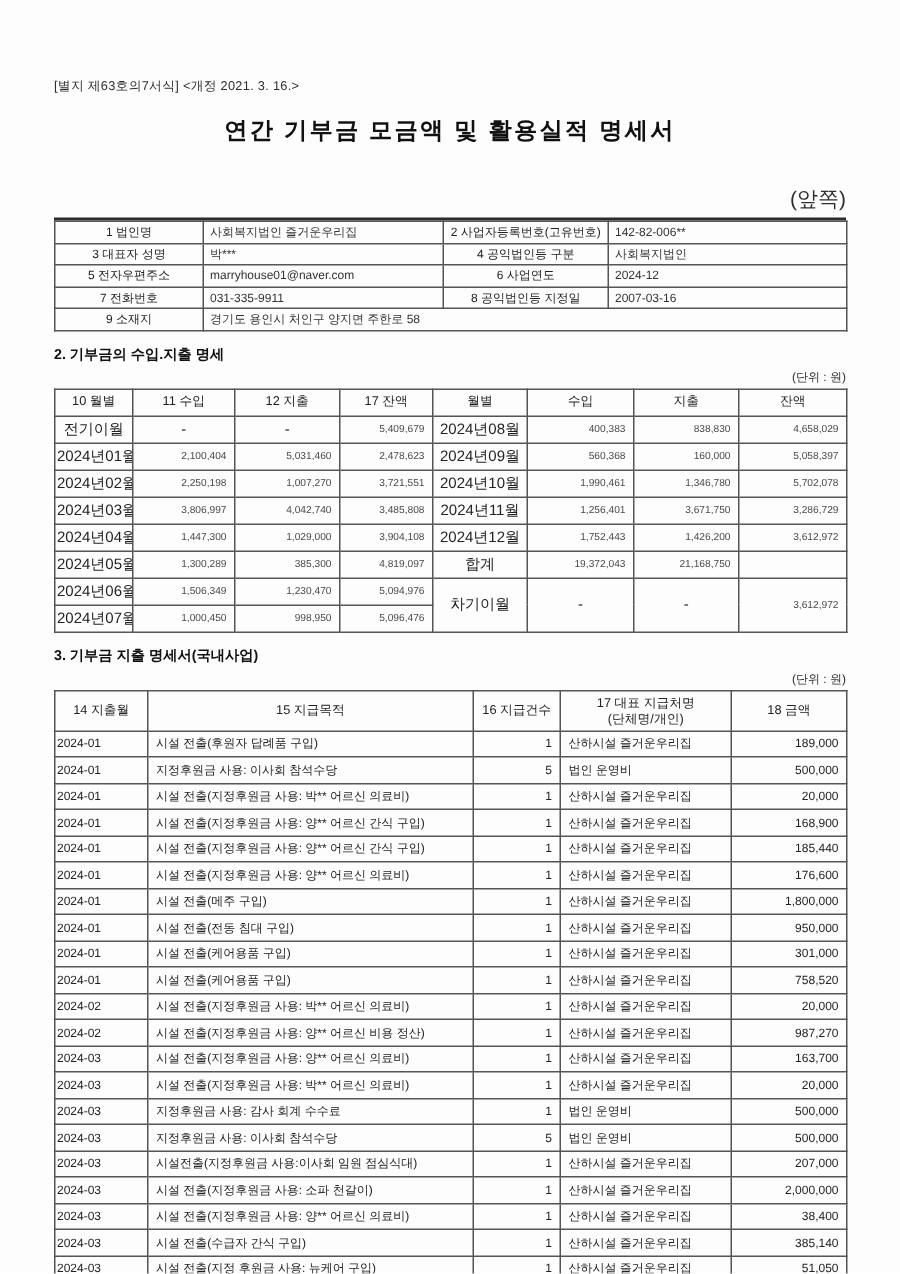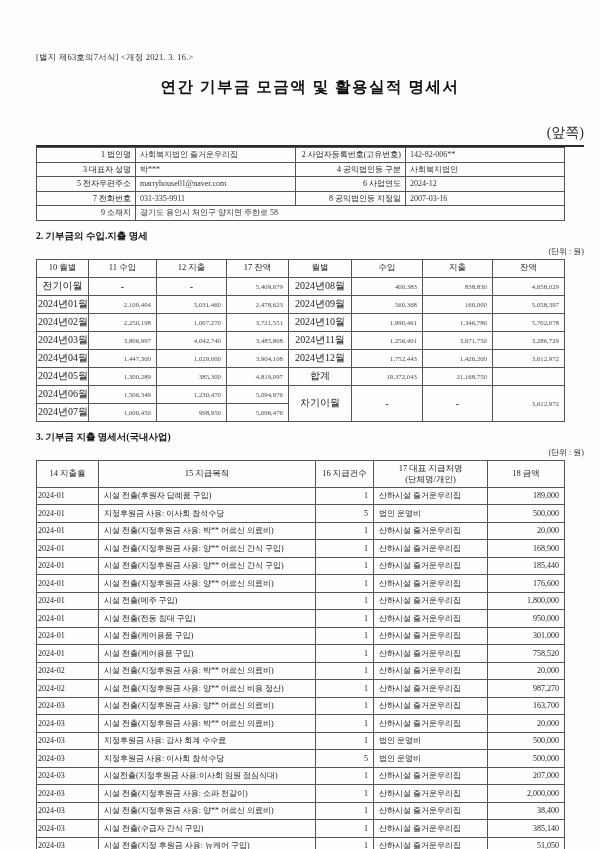--- a/index.html
+++ b/index.html
@@ -1,32 +1,32 @@
 <!DOCTYPE html>
 <html lang="ko"><head>
 <meta charset="utf-8">
 <style>
   html,body{margin:0;padding:0;background:#ffffff;}
   .page{
     width:600px;height:849px;box-sizing:border-box;position:relative;
     background:#fdfdfd;color:#1c1c1c;
-    font-family:Liberation Serif, serif;
-    padding:52px 16px 0 36px;
+    font-family:Liberation Sans, sans-serif;
+    padding:52px 36px 0 36px;
   }
   .form-note{font-size:8.5px;color:#2e2e2e;letter-spacing:.2px;}
   .doc-title{margin-top:13px;text-align:center;font-size:15.5px;font-weight:bold;letter-spacing:1.5px;color:#111;}
   .page-side{margin-top:26px;text-align:right;font-size:14px;color:#2e2e2e;}
   .top-rule{border:none;border-top:2px solid #2b2b2b;margin:3px 0 0 0;}
   .sec-heading{font-size:9.5px;font-weight:bold;color:#111;margin:4px 0 3px 0;}
   .unit-note{text-align:right;font-size:8px;color:#2e2e2e;margin:2px 0 2px 0;}
   table{border-collapse:collapse;table-layout:fixed;width:528px;}
   td,th{border:1px solid #555;overflow:hidden;white-space:nowrap;vertical-align:middle;}
   
   .t1 td{height:13.5px;font-size:8px;color:#222;padding:0 4px;}
-  .t1 .lbl{text-align:right;margin-top:26px;}
+  .t1 .lbl{text-align:center;margin-top:26px;}
   .t1 .val{text-align:left;color:#333;}
   
   .t2 th{height:15px;font-size:8.5px;font-weight:normal;color:#222;text-align:center;}
   .t2 td{height:15px;font-size:10px;color:#222;}
   .t2 .ctr{text-align:center;}
   .t2 .num{text-align:right;font-size:6.8px;color:#4a4a4a;padding:0 5px;}
   
   .t3 th{height:24px;font-size:8.5px;font-weight:normal;color:#222;text-align:center;line-height:1.25;white-space:normal;}
   .t3 td{height:14.5px;font-size:8px;color:#222;}
   .t3 .ctr{text-align:left;}

